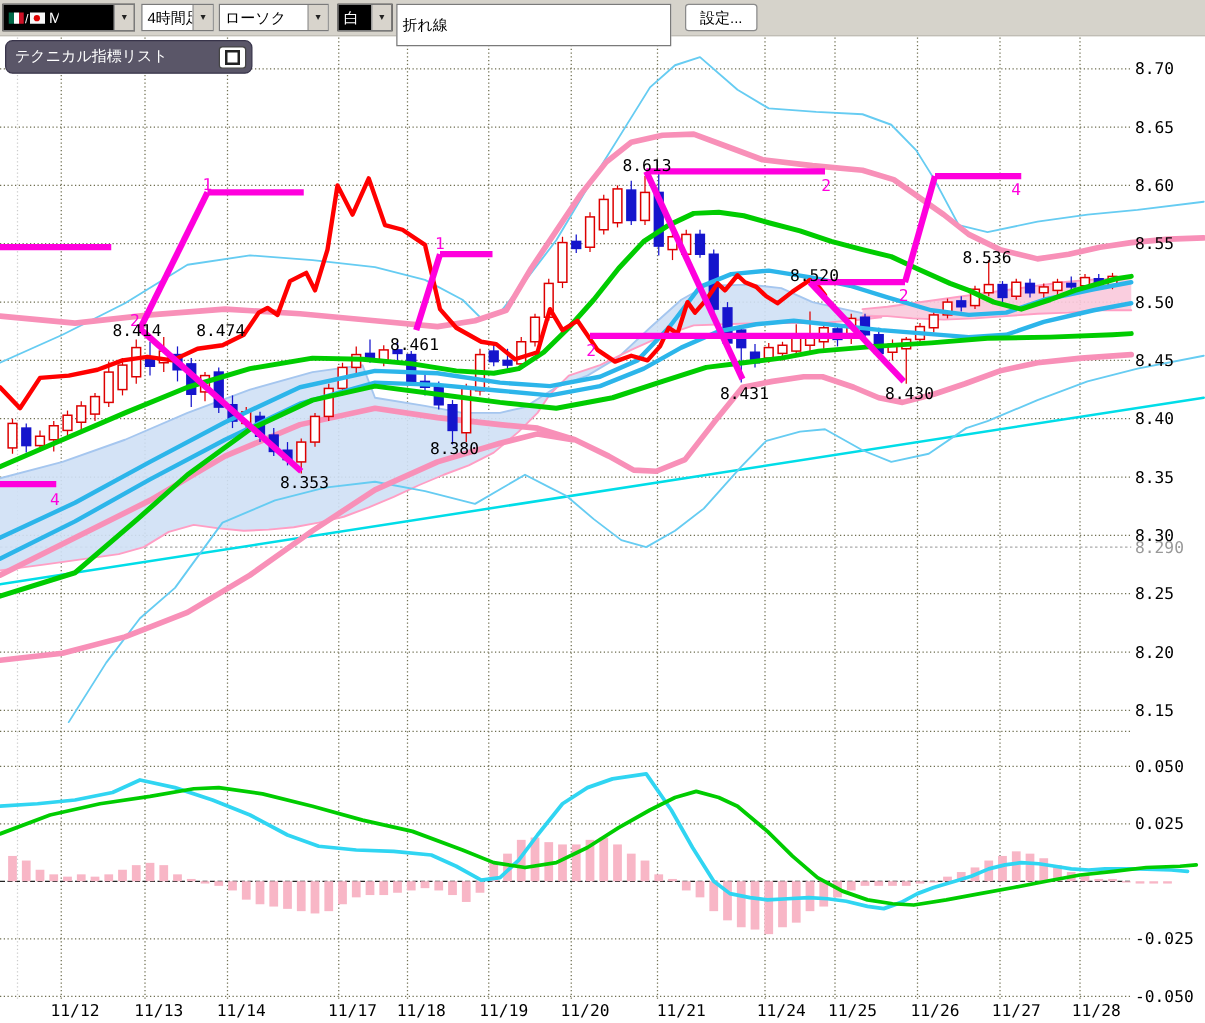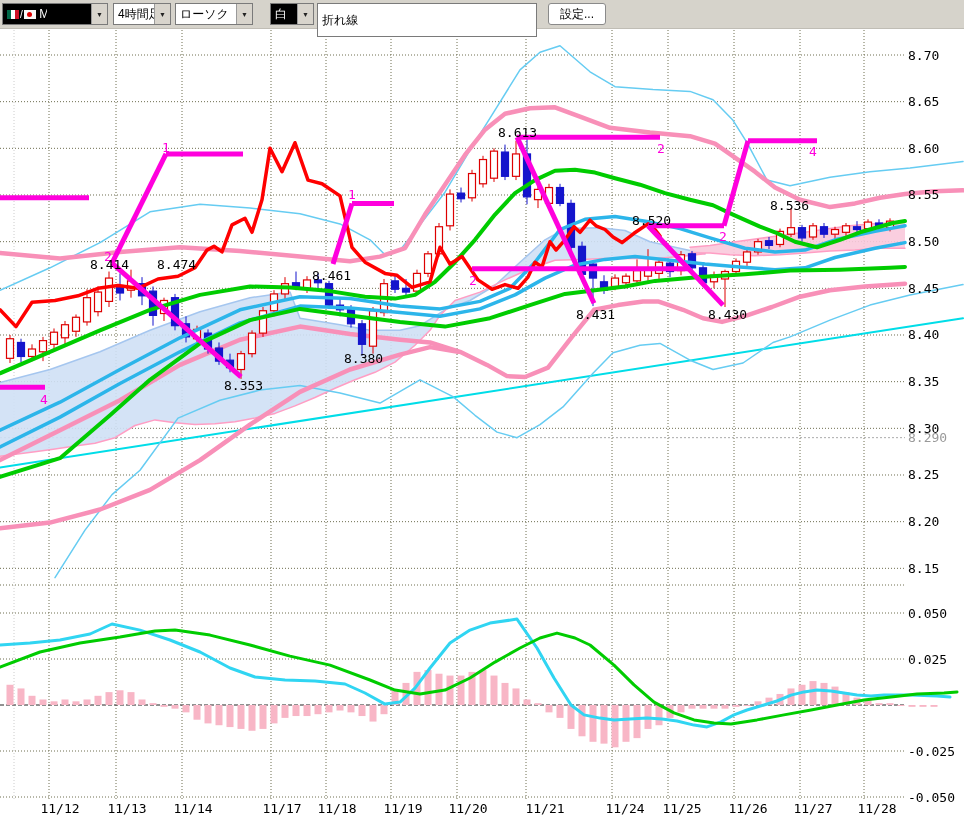--- a/index.html
+++ b/index.html
@@ -10,21 +10,21 @@
            border-bottom:1px solid #c0bdb5;z-index:5;}
   .combo{position:absolute;top:3px;height:22px;background:#fff;border:1px solid #7a7a7a;
          box-sizing:border-box;display:flex;align-items:stretch;}
   .combo .txt{flex:1;font-size:12px;line-height:20px;padding:0 4px;white-space:nowrap;overflow:hidden;}
   .combo .arrow{width:15px;background:#d8d4cc;border-left:1px solid #9a9a9a;display:flex;
                 align-items:center;justify-content:center;font-size:7px;color:#222;}
   .combo.dark{background:#000;}
   .combo.dark .txt{color:#fff;}
   #pair-combo{left:2px;width:106px;gap:44px;}
   #tf-combo{left:113px;width:58px;}
-  #style-combo{left:175px;width:78px;}
+  #style-combo{left:175px;width:88px;}
   #color-combo{left:270px;width:44px;}
   #draw-input{position:absolute;left:317px;top:3px;width:220px;height:34px;box-sizing:border-box;
               border:1px solid #7a7a7a;background:#fff;font-size:12px;padding:1px 4px;
               font-family:"Liberation Sans",sans-serif;}
   #settings-btn{position:absolute;left:548px;top:3px;width:58px;height:22px;background:#ffffff;
                 border:1px solid #8a8a8a;border-radius:3px;box-shadow:inset 1px 1px 0 #fff;
                 font-size:12px;font-family:"Liberation Sans",sans-serif;}
   .flag{display:inline-block;width:12px;height:9px;vertical-align:middle;position:relative;}
   .flag-mx{background:linear-gradient(90deg,#006847 33%,#fff 33%,#fff 66%,#ce1126 66%);}
   .flag-jp{background:#f8f8f8;}
@@ -59,20 +59,26 @@
       <span class="arrow">▼</span>
     </div>
     <div class="combo dark" id="color-combo">
       <span class="txt">白</span>
       <span class="arrow">▼</span>
     </div>
     <input id="draw-input" value="折れ線" style="">
     <button id="settings-btn">設定...</button>
   </div>
 
+  <div id="indicator-panel">
+    <span class="title">テクニカル指標リスト</span>
+    <button id="minimize-btn">
+      <span class="sq"></span>
+    </button>
+  </div>
 
   <svg id="chart-svg" width="964" height="818">
       <g>
         <line x1="49" y1="30" x2="49" y2="800" stroke="#6e6e50" stroke-width="1" stroke-dasharray="1 2"></line>
         <line x1="116" y1="30" x2="116" y2="800" stroke="#6e6e50" stroke-width="1" stroke-dasharray="1 2"></line>
         <line x1="182" y1="30" x2="182" y2="800" stroke="#6e6e50" stroke-width="1" stroke-dasharray="1 2"></line>
         <line x1="271" y1="30" x2="271" y2="800" stroke="#6e6e50" stroke-width="1" stroke-dasharray="1 2"></line>
         <line x1="326" y1="30" x2="326" y2="800" stroke="#6e6e50" stroke-width="1" stroke-dasharray="1 2"></line>
         <line x1="391" y1="30" x2="391" y2="800" stroke="#6e6e50" stroke-width="1" stroke-dasharray="1 2"></line>
         <line x1="457" y1="30" x2="457" y2="800" stroke="#6e6e50" stroke-width="1" stroke-dasharray="1 2"></line>

